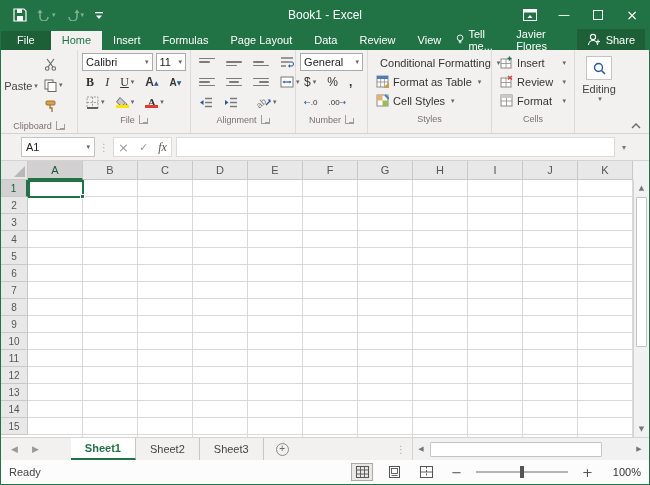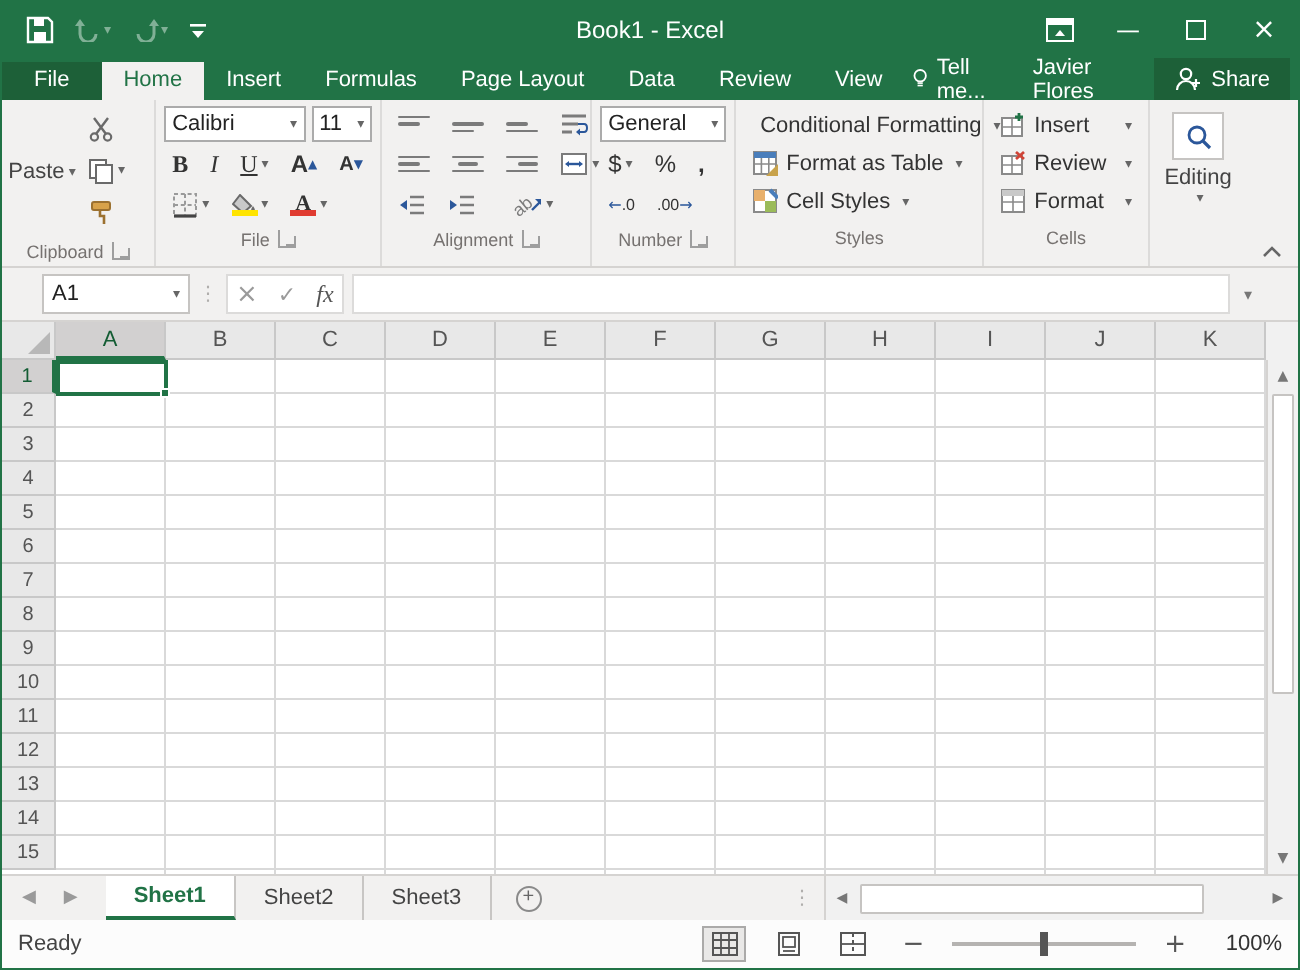--- a/index.html
+++ b/index.html
@@ -110,21 +110,21 @@
 
   .vscroll { width:16px; background:#f1f1f1; border-left:1px solid #d5d3d1; display:flex; flex-direction:column; flex:0 0 auto; }
   .scroll-btn { height:16px; display:flex; align-items:center; justify-content:center; color:#777; font-size:7px; cursor:pointer; flex:0 0 auto; }
   .vthumb { margin:1px 2px; height:150px; background:#fff; border:1px solid #c6c4c2; border-radius:1px; cursor:grab; }
   .vtrack-rest { flex:1; }
 
   
   .sheetbar { height:23px; background:#f2f1f0; border-top:1px solid #d5d3d1; display:flex; align-items:stretch; flex:0 0 auto; }
   .sheet-nav { display:flex; align-items:center; gap:14px; padding:0 14px 0 10px; color:#9a9a9a; font-size:9px; }
   .sheet-nav span { cursor:pointer; }
-  .sheet-tabs { display:flex; align-items:stretch; }
+  .sheet-tabs { display:flex; align-items:stretch; margin-left:18px; }
   .sheet-tab { display:flex; align-items:center; padding:0 14px; border-right:1px solid #c8c6c4; color:#444; cursor:pointer; }
   .sheet-tab.active { background:#fff; color:#217346; font-weight:bold; border-bottom:2px solid #217346; border-right:1px solid #c8c6c4; }
   .add-sheet { display:flex; align-items:center; padding:0 12px; cursor:pointer; }
   .add-circle { width:13px; height:13px; border:1px solid #8a8a8a; border-radius:50%; color:#666; display:flex; align-items:center; justify-content:center; font-size:10px; line-height:1; }
   .sheetbar-right { margin-left:auto; display:flex; align-items:center; gap:6px; padding-right:2px; }
   .hscroll { display:flex; align-items:center; width:235px; height:100%; background:#f1f1f1; border-left:1px solid #d5d3d1; }
   .hscroll .scroll-btn { width:16px; height:100%; font-size:7px; }
   .hthumb { height:15px; flex:1; background:#fff; border:1px solid #c6c4c2; border-radius:1px; margin:0 1px; cursor:grab; }
   .htrack-rest { width:28px; height:100%; }
 

